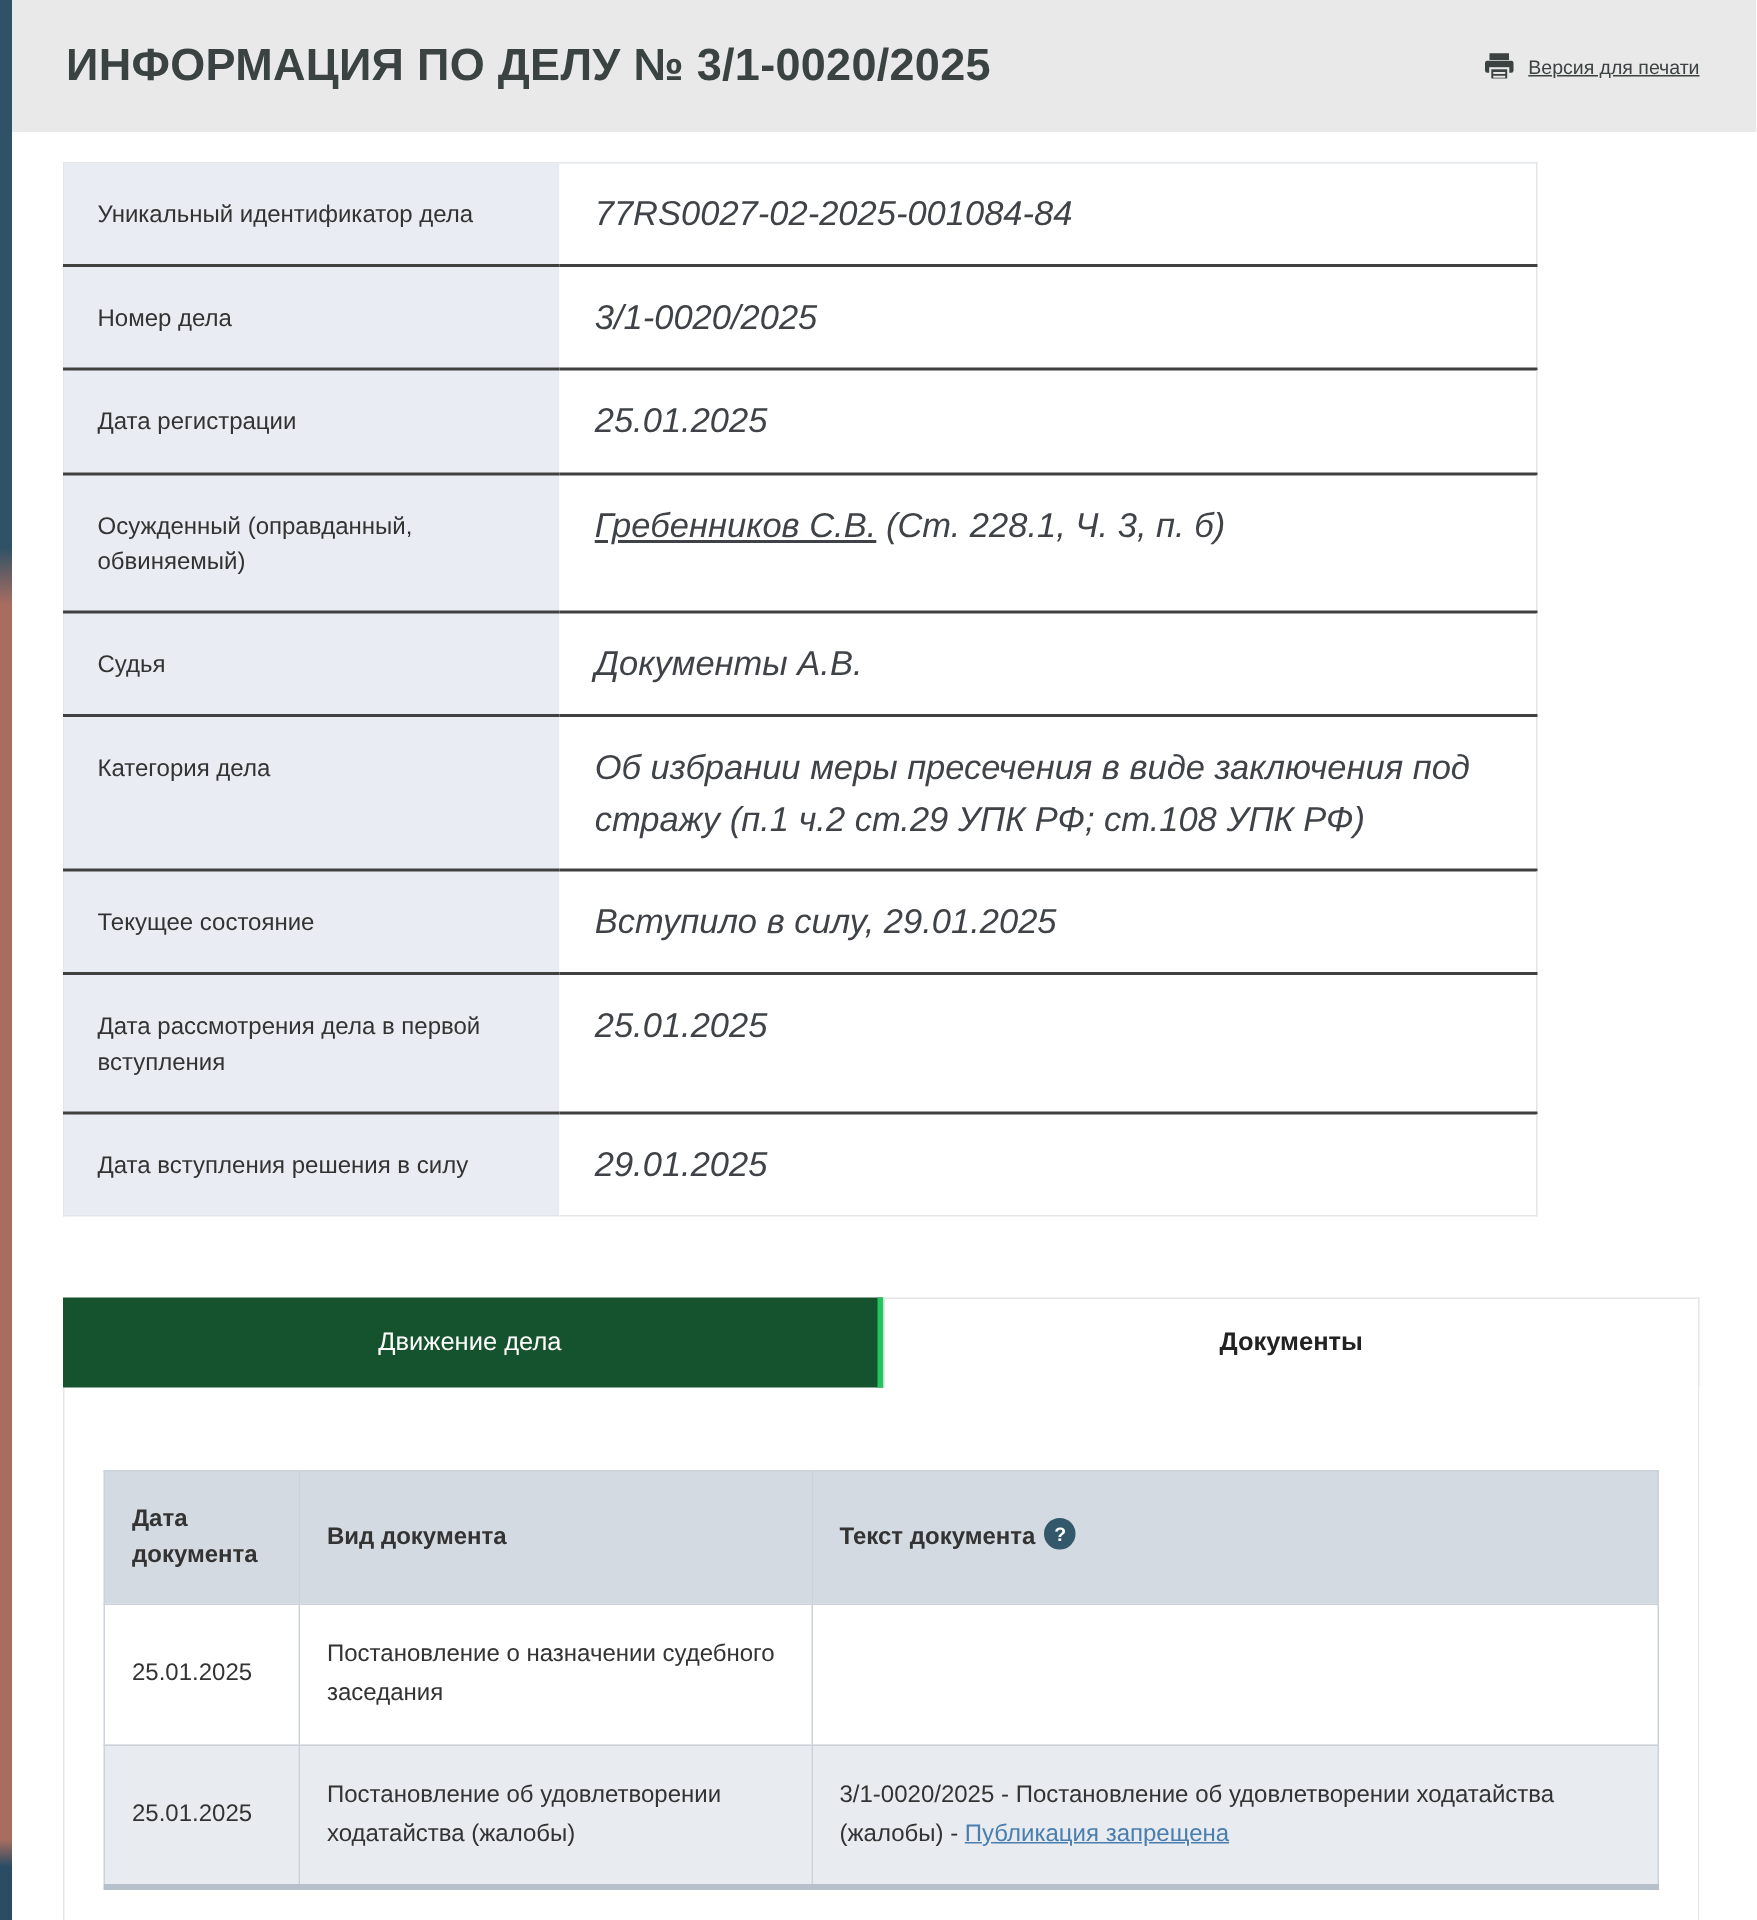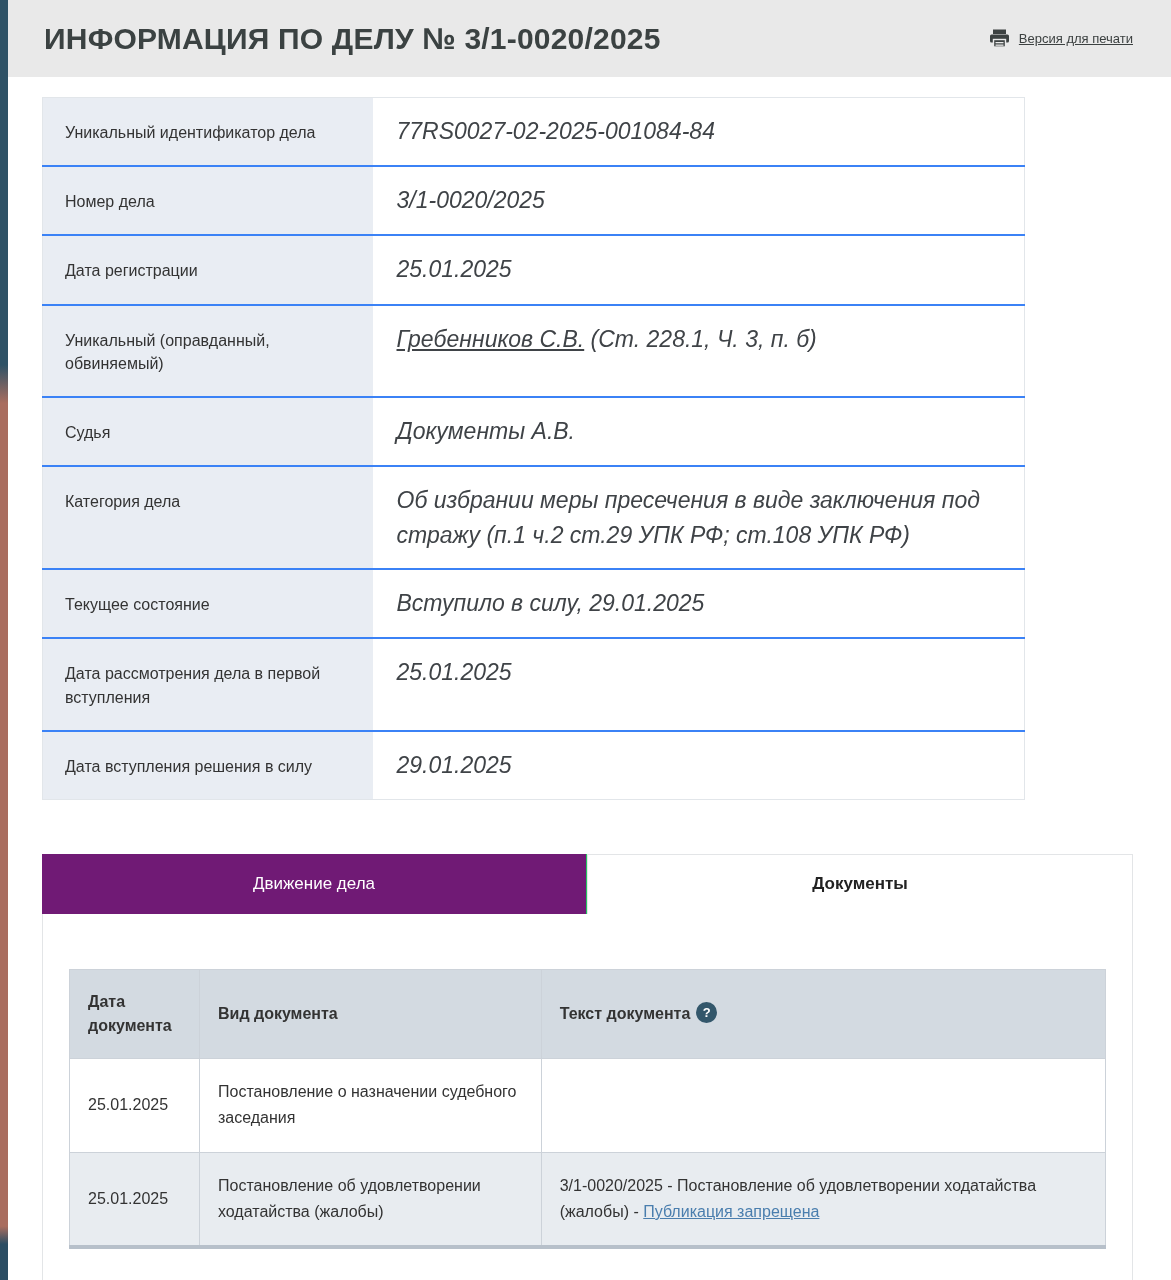--- a/index.html
+++ b/index.html
@@ -22,21 +22,21 @@
       #2f5266 0%, #2f5266 28.5%,
       #a96d5f 31.5%, #a96d5f 95.8%,
       #2b4d63 97.2%, #2b4d63 100%
     );
   }
 
   
   .header-band {
     position: relative;
     margin-left: 8px;
-    height: 77px;
+    height: 88px;
     background: #e9e9e9;
     display: flex;
     align-items: center;
     justify-content: space-between;
     padding: 0 38px 0 36px;
   }
   .page-title {
     font-size: 30px;
     font-weight: 800;
     letter-spacing: 0.2px;
@@ -58,21 +58,21 @@
 
   
   .info-table {
     margin: 20px 38px 0 42px;
     width: 983px;
     border-collapse: collapse;
     border: 1px solid #e2e6ea;
   }
   .info-table td {
     vertical-align: top;
-    border-top: 2px solid #3b82f6;
+    border-top: 2px solid #404040;
   }
   .info-table tr:first-child td { border-top: none; }
   .info-table .cell-label {
     width: 330px;
     background: #e9edf3;
     padding: 23px 24px 21px 22px;
     font-size: 16px;
     line-height: 1.45;
     color: #333;
   }
@@ -97,23 +97,23 @@
   }
   .tabs-row { display: flex; }
   .tab {
     flex: 1 1 0;
     height: 60px;
     display: flex;
     align-items: center;
     justify-content: center;
     font-size: 17px;
     cursor: pointer;
-    background: #701a75;
+    background: #14532d;
     color: #ffffff;
-    border-right: 1px solid #22c55e;
+    border-right: 4px solid #22c55e;
   }
   .tab:last-child { border-right: none; }
   .tab.active {
     background: #ffffff;
     color: #222222;
     font-weight: bold;
     border: 1px solid #e3e5e7;
     border-bottom: none;
     cursor: default;
   }
@@ -205,21 +205,21 @@
     </tr>
     <tr>
       <td class="cell-label">Номер дела</td>
       <td class="cell-value">3/1-0020/2025</td>
     </tr>
     <tr>
       <td class="cell-label">Дата регистрации</td>
       <td class="cell-value">25.01.2025</td>
     </tr>
     <tr>
-      <td class="cell-label">Уникальный (оправданный, обвиняемый)</td>
+      <td class="cell-label">Осужденный (оправданный, обвиняемый)</td>
       <td class="cell-value"><a>Гребенников С.В.</a><span> (Ст. 228.1, Ч. 3, п. б)</span></td>
     </tr>
     <tr>
       <td class="cell-label">Судья</td>
       <td class="cell-value">Документы А.В.</td>
     </tr>
     <tr>
       <td class="cell-label">Категория дела</td>
       <td class="cell-value">Об избрании меры пресечения в виде заключения под стражу (п.1 ч.2 ст.29 УПК РФ; ст.108 УПК РФ)</td>
     </tr>

